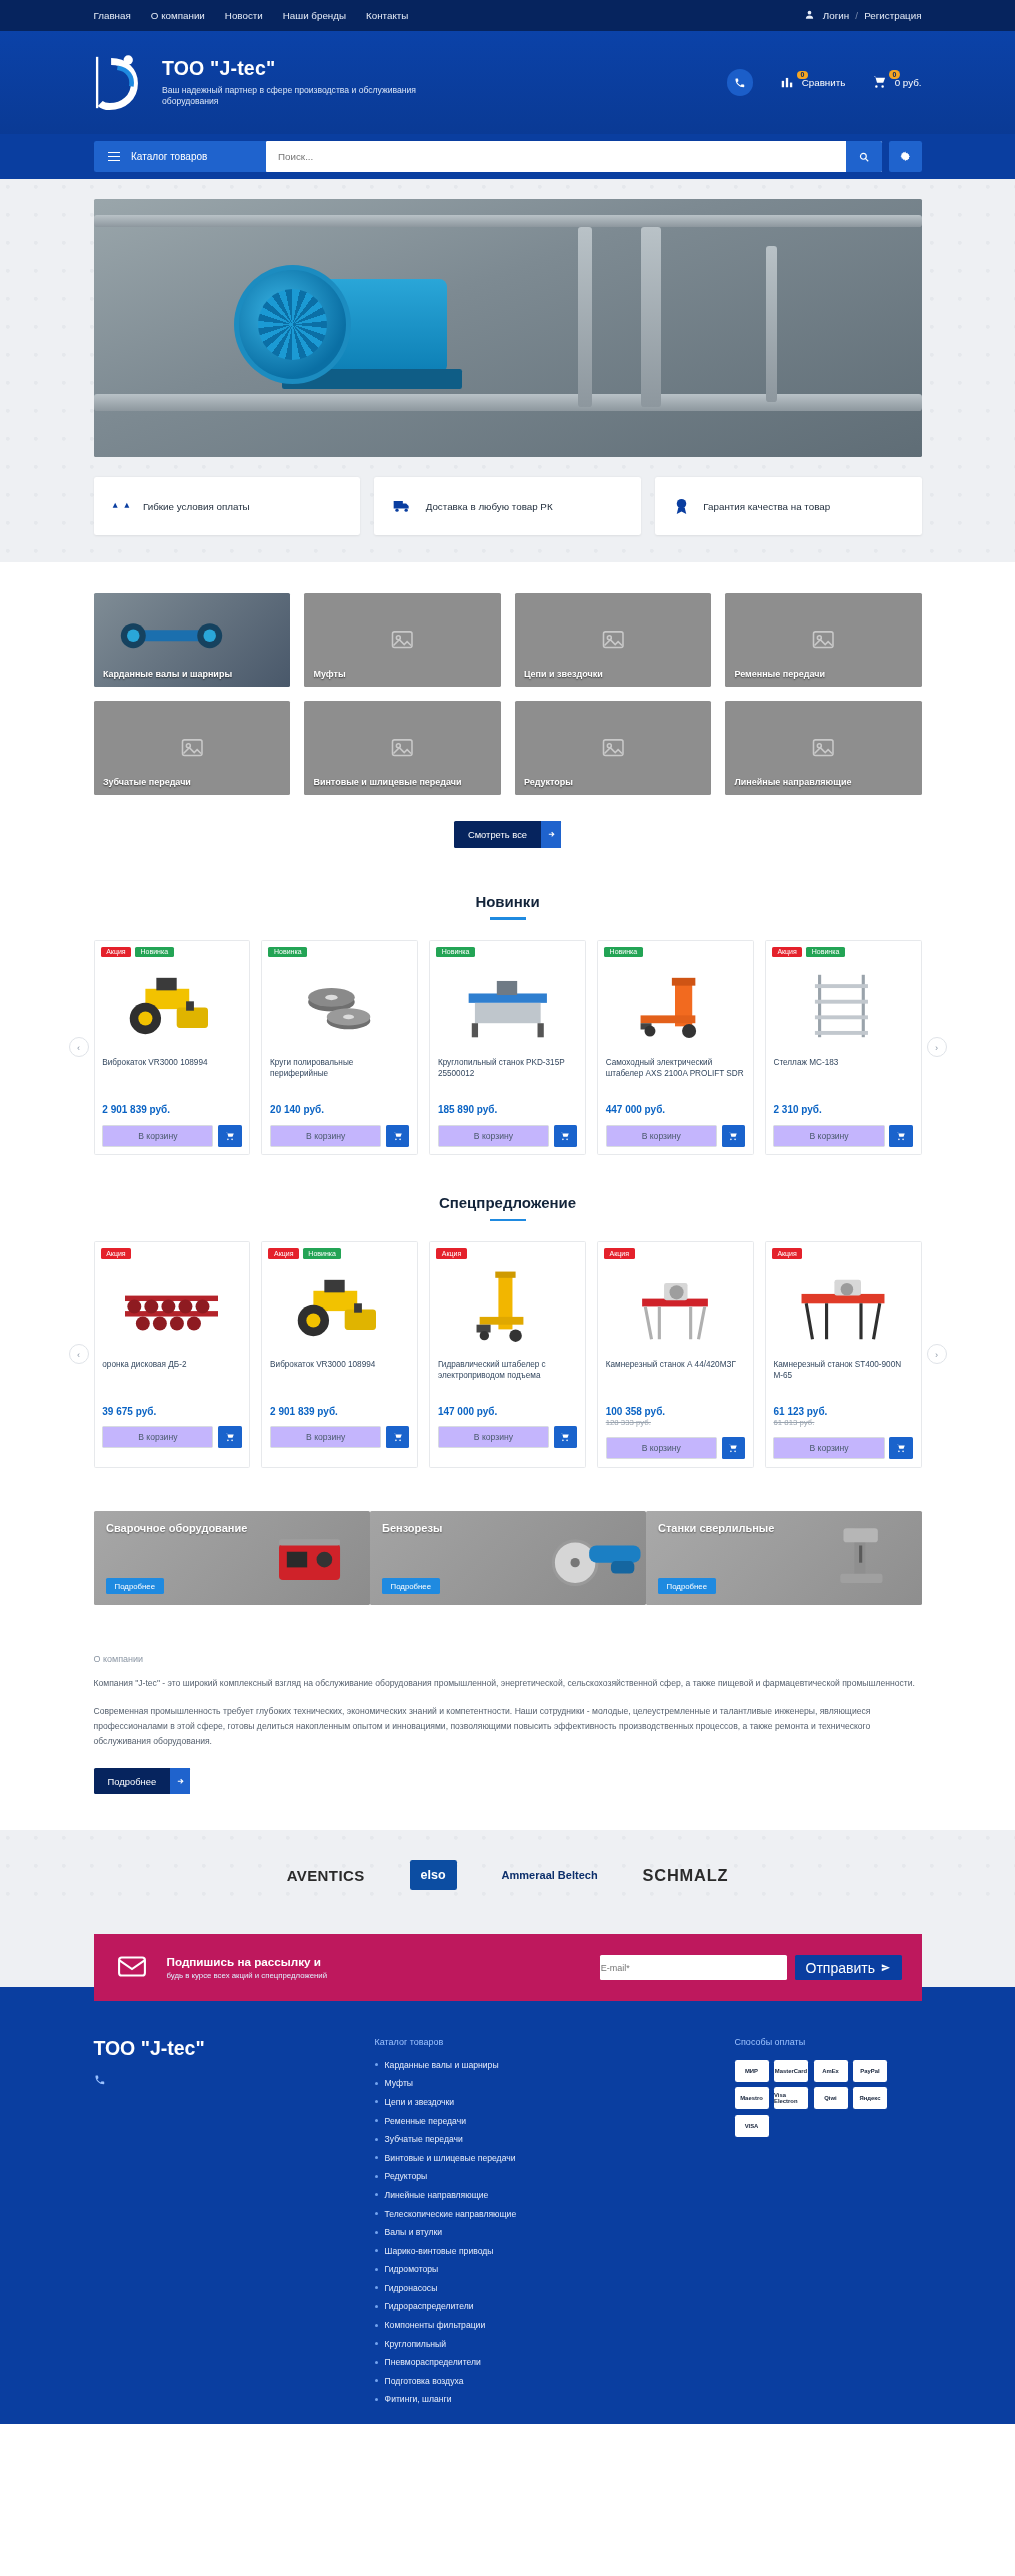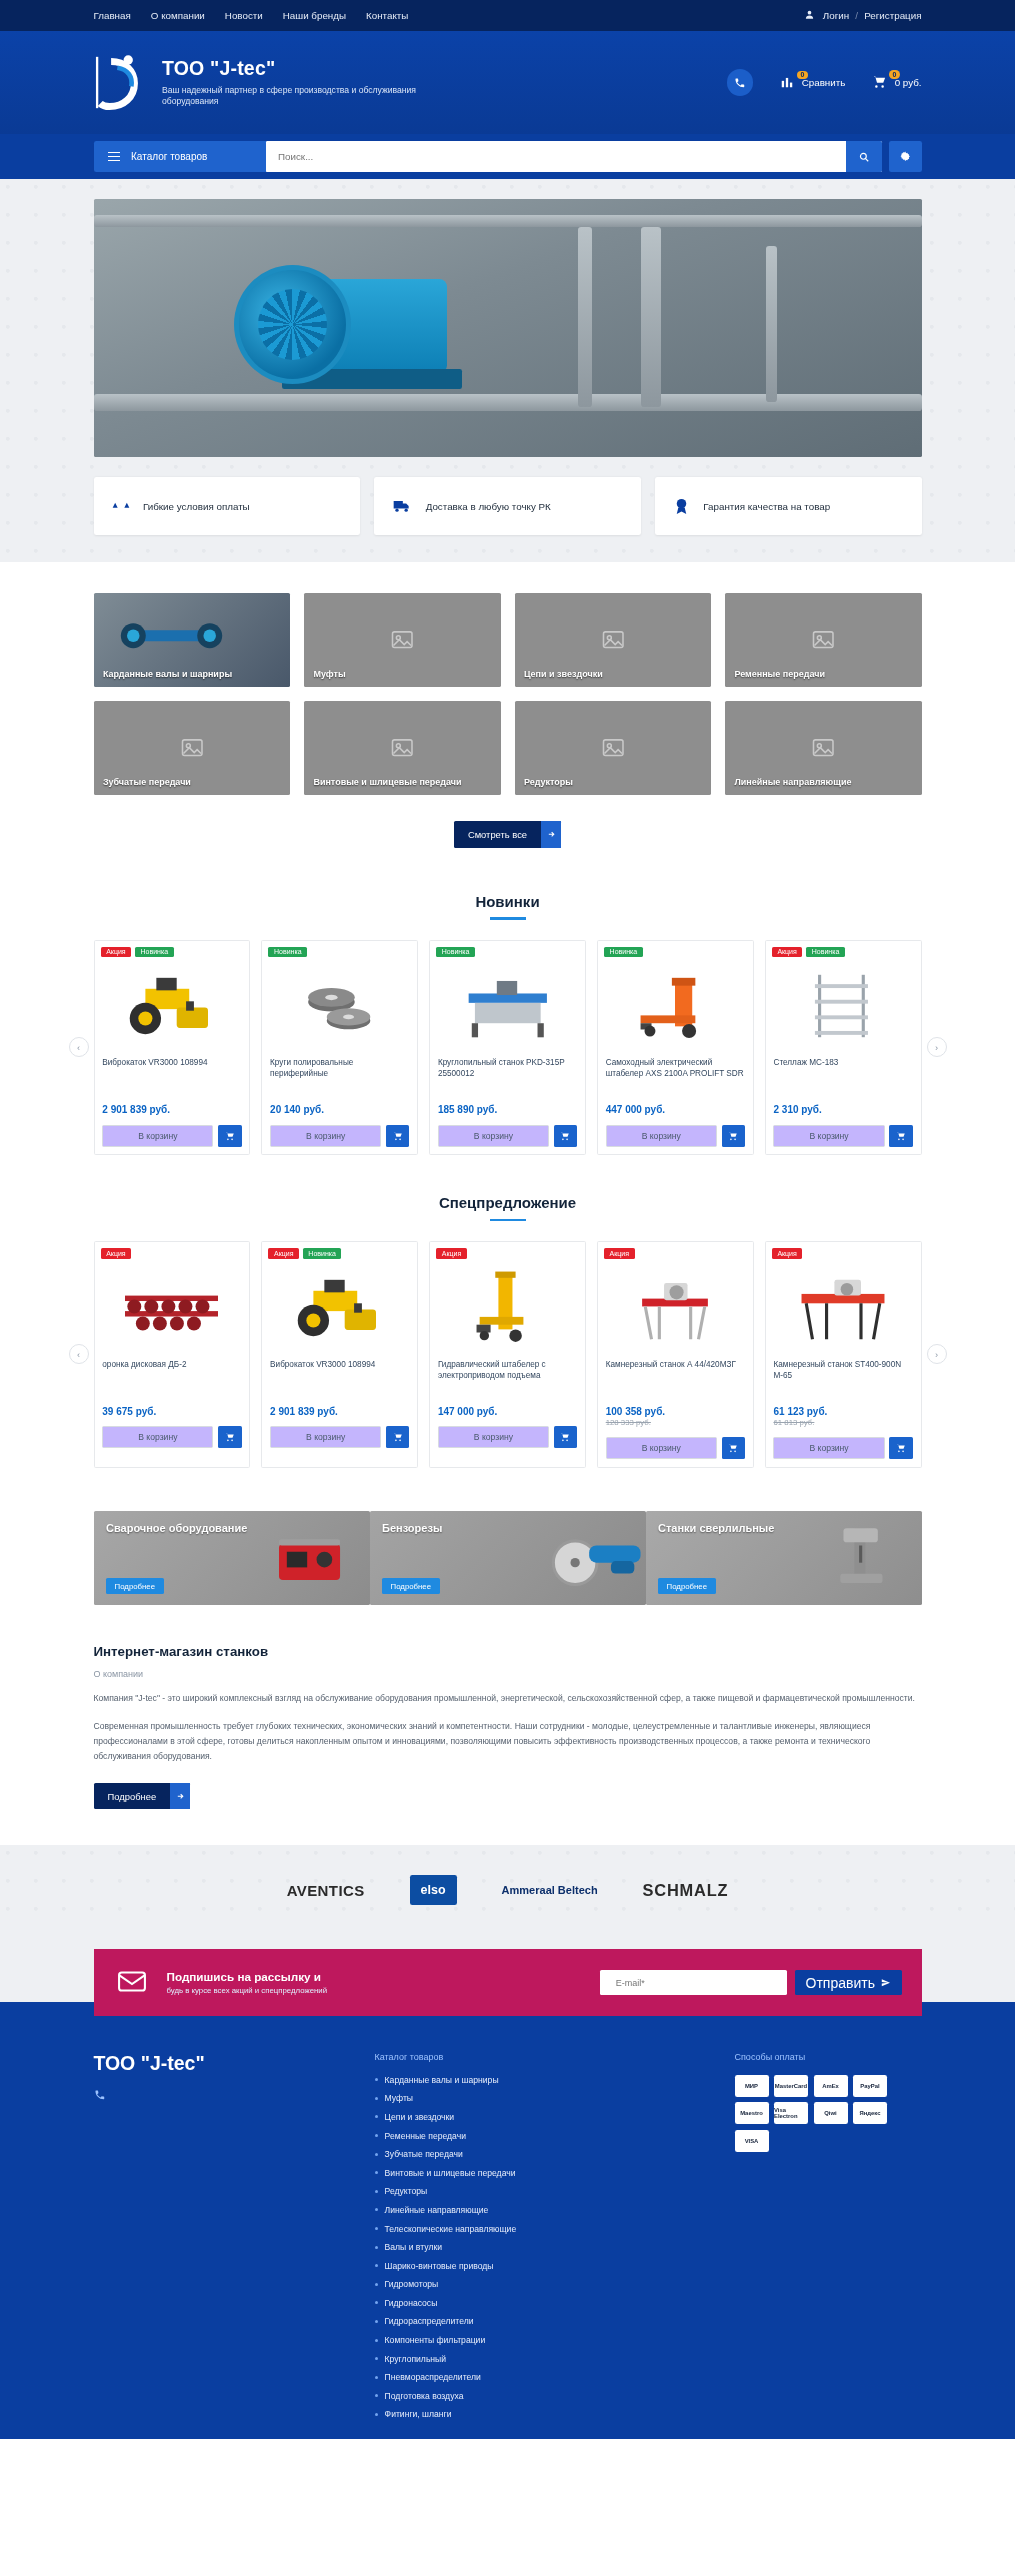--- a/index.html
+++ b/index.html
@@ -183,21 +183,21 @@
   
   .sub-zone { background: #eef0f3; padding: 0 0 0; }
   .sub-band {
     background: #be185d; height: 67px; display:flex; align-items:center; padding: 0 20px; gap: 17px;
     position: relative; top: 14px;
   }
   .sub-band .txt h5 { color:#fff; font-size: 11.7px; font-weight:bold; }
   .sub-band .txt p { color:#dff0ff; font-size: 7.8px; margin-top: 3.1px; }
   .sub-form { margin-left:auto; display:flex; gap: 7.8px; align-items:center; }
   .sub-form input {
-    width: 187px; height: 25px; border:none; outline:none; padding: 0 16px; font-size: 9px;
+    width: 187px; height: 25px; border:none; outline:none; padding: 0 1px; font-size: 9px;
     border-radius: 1.6px; font-family:"Liberation Sans", sans-serif;
   }
   .sub-form .send { background:#0a3ea0; color:#fff; font-size:14px; height:25px; display:flex; align-items:center; gap:6.2px; padding: 0 11px; border-radius:1.6px; cursor:pointer;}
 
   
   .footer { background:#0a3ea0; padding: 50px 0 20px; }
   .fcols { display: flex; gap: 31px; }
   .fcol-1 { width: 250px; }
   .fbrand { color:#fff; font-size: 19.5px; font-weight:bold; }
   .fphone { margin-top: 14px; display:flex; align-items:center; gap:7.8px; color:#cfdcf3; font-size: 9.4px;}
@@ -341,21 +341,21 @@
           <span>Гибкие условия оплаты</span>
         </div>
         <div class="benefit">
           <span class="bic">
             <svg width="22" height="20" viewBox="0 0 24 24" fill="#0a3ea0">
                 <path d="M2 6h11v9H2zM13 9h4l3 3v3h-7z"></path>
                 <circle cx="6" cy="17" r="2"></circle>
                 <circle cx="17" cy="17" r="2"></circle>
               </svg>
           </span>
-          <span>Доставка в любую точку РК</span>
+          <span>Доставка в любую товар РК</span>
         </div>
         <div class="benefit">
           <span class="bic">
             <svg width="19" height="20" viewBox="0 0 24 24" fill="#0a3ea0">
                 <circle cx="12" cy="9" r="6"></circle>
                 <path d="M8 14l-2 8 6-3 6 3-2-8z"></path>
               </svg>
           </span>
           <span>Гарантия качества на товар</span>
         </div>
@@ -809,21 +809,20 @@
           </div>
           <div class="pbtn">Подробнее</div>
         </div>
 
       </div>
     </div>
   </div>
 
   <div class="about-zone">
     <div class="inner">
-      <div class="about-title">Интернет-магазин станков</div>
       <div class="about-sub">О компании</div>
       <div class="about-p">Компания "J-tec" - это широкий комплексный взгляд на обслуживание оборудования промышленной, энергетической, сельскохозяйственной сфер, а также пищевой и фармацевтической промышленности.</div>
       <div class="about-p">Современная промышленность требует глубоких технических, экономических знаний и компетентности. Наши сотрудники - молодые, целеустремленные и талантливые инженеры, являющиеся профессионалами в этой сфере, готовы делиться накопленным опытом и инновациями, позволяющими повысить эффективность производственных процессов, а также ремонта и технического обслуживания оборудования.</div>
       <div class="more-btn">
         <span>Подробнее</span>
         <span class="arrow">
           <svg width="8.6" height="8.6" viewBox="0 0 24 24" fill="none" stroke="#fff" stroke-width="3">
               <path d="M5 12h13M13 6l6 6-6 6"></path>
             </svg>
         </span>

